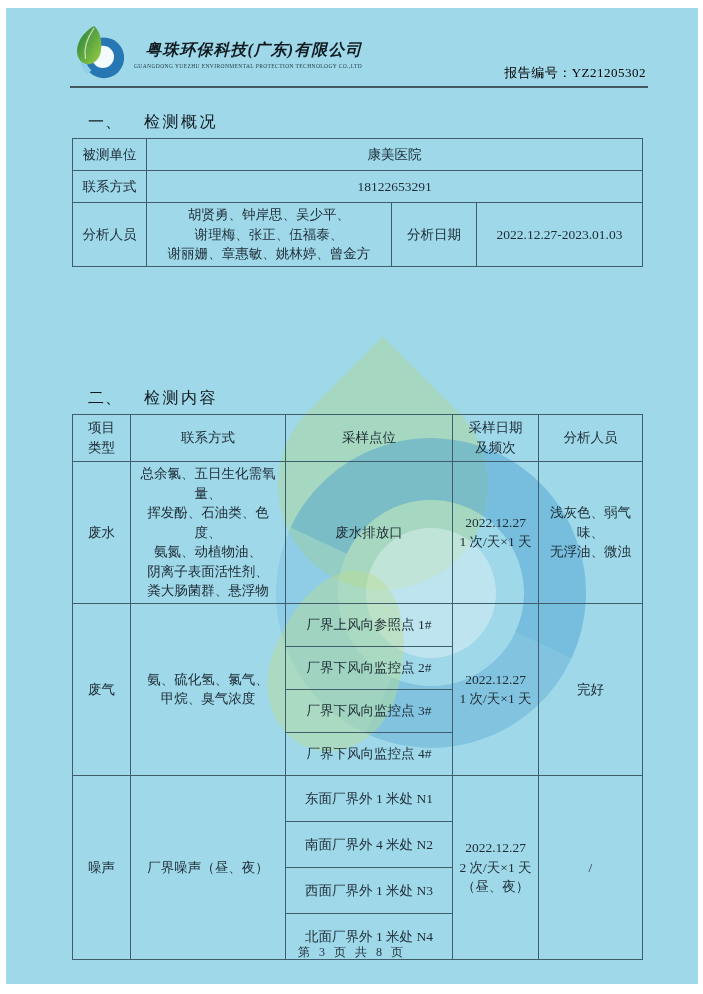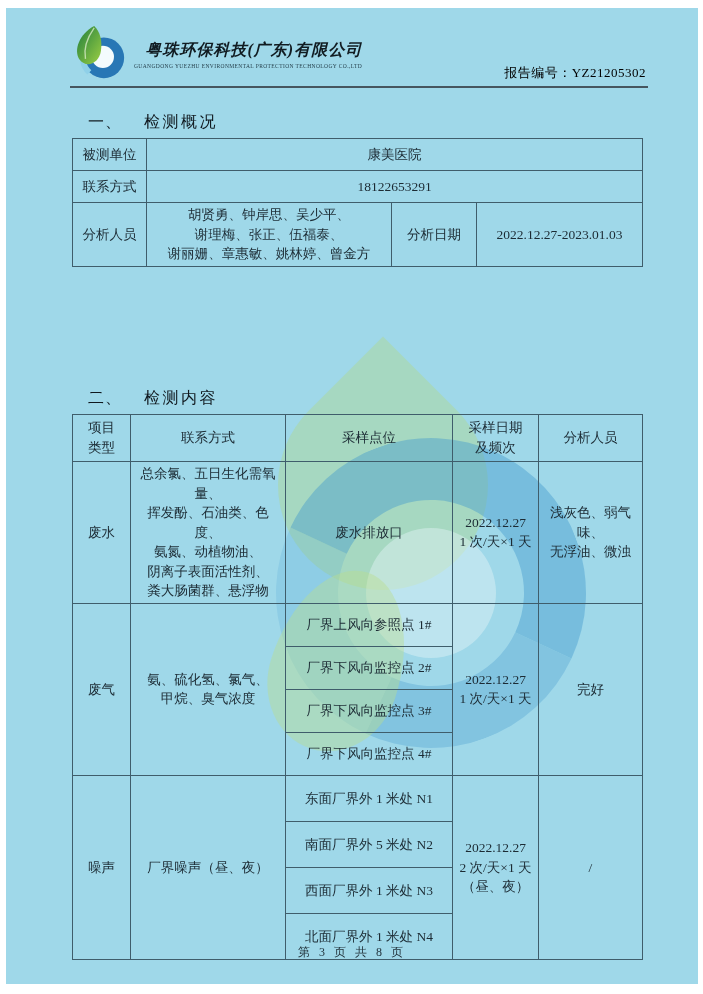--- a/index.html
+++ b/index.html
@@ -225,21 +225,21 @@
       <tr class="r-noise">
         <td rowspan="4">噪声</td>
         <td rowspan="4">厂界噪声（昼、夜）</td>
         <td>东面厂界外 1 米处 N1</td>
         <td rowspan="4" class="preline">2022.12.27
 2 次/天×1 天
 （昼、夜）</td>
         <td rowspan="4">/</td>
       </tr>
       <tr class="r-noise">
-        <td>南面厂界外 5 米处 N2</td>
+        <td>南面厂界外 4 米处 N2</td>
       </tr>
       <tr class="r-noise">
         <td>西面厂界外 1 米处 N3</td>
       </tr>
       <tr class="r-noise">
         <td>北面厂界外 1 米处 N4</td>
       </tr>
     </tbody>
       </table>
 

